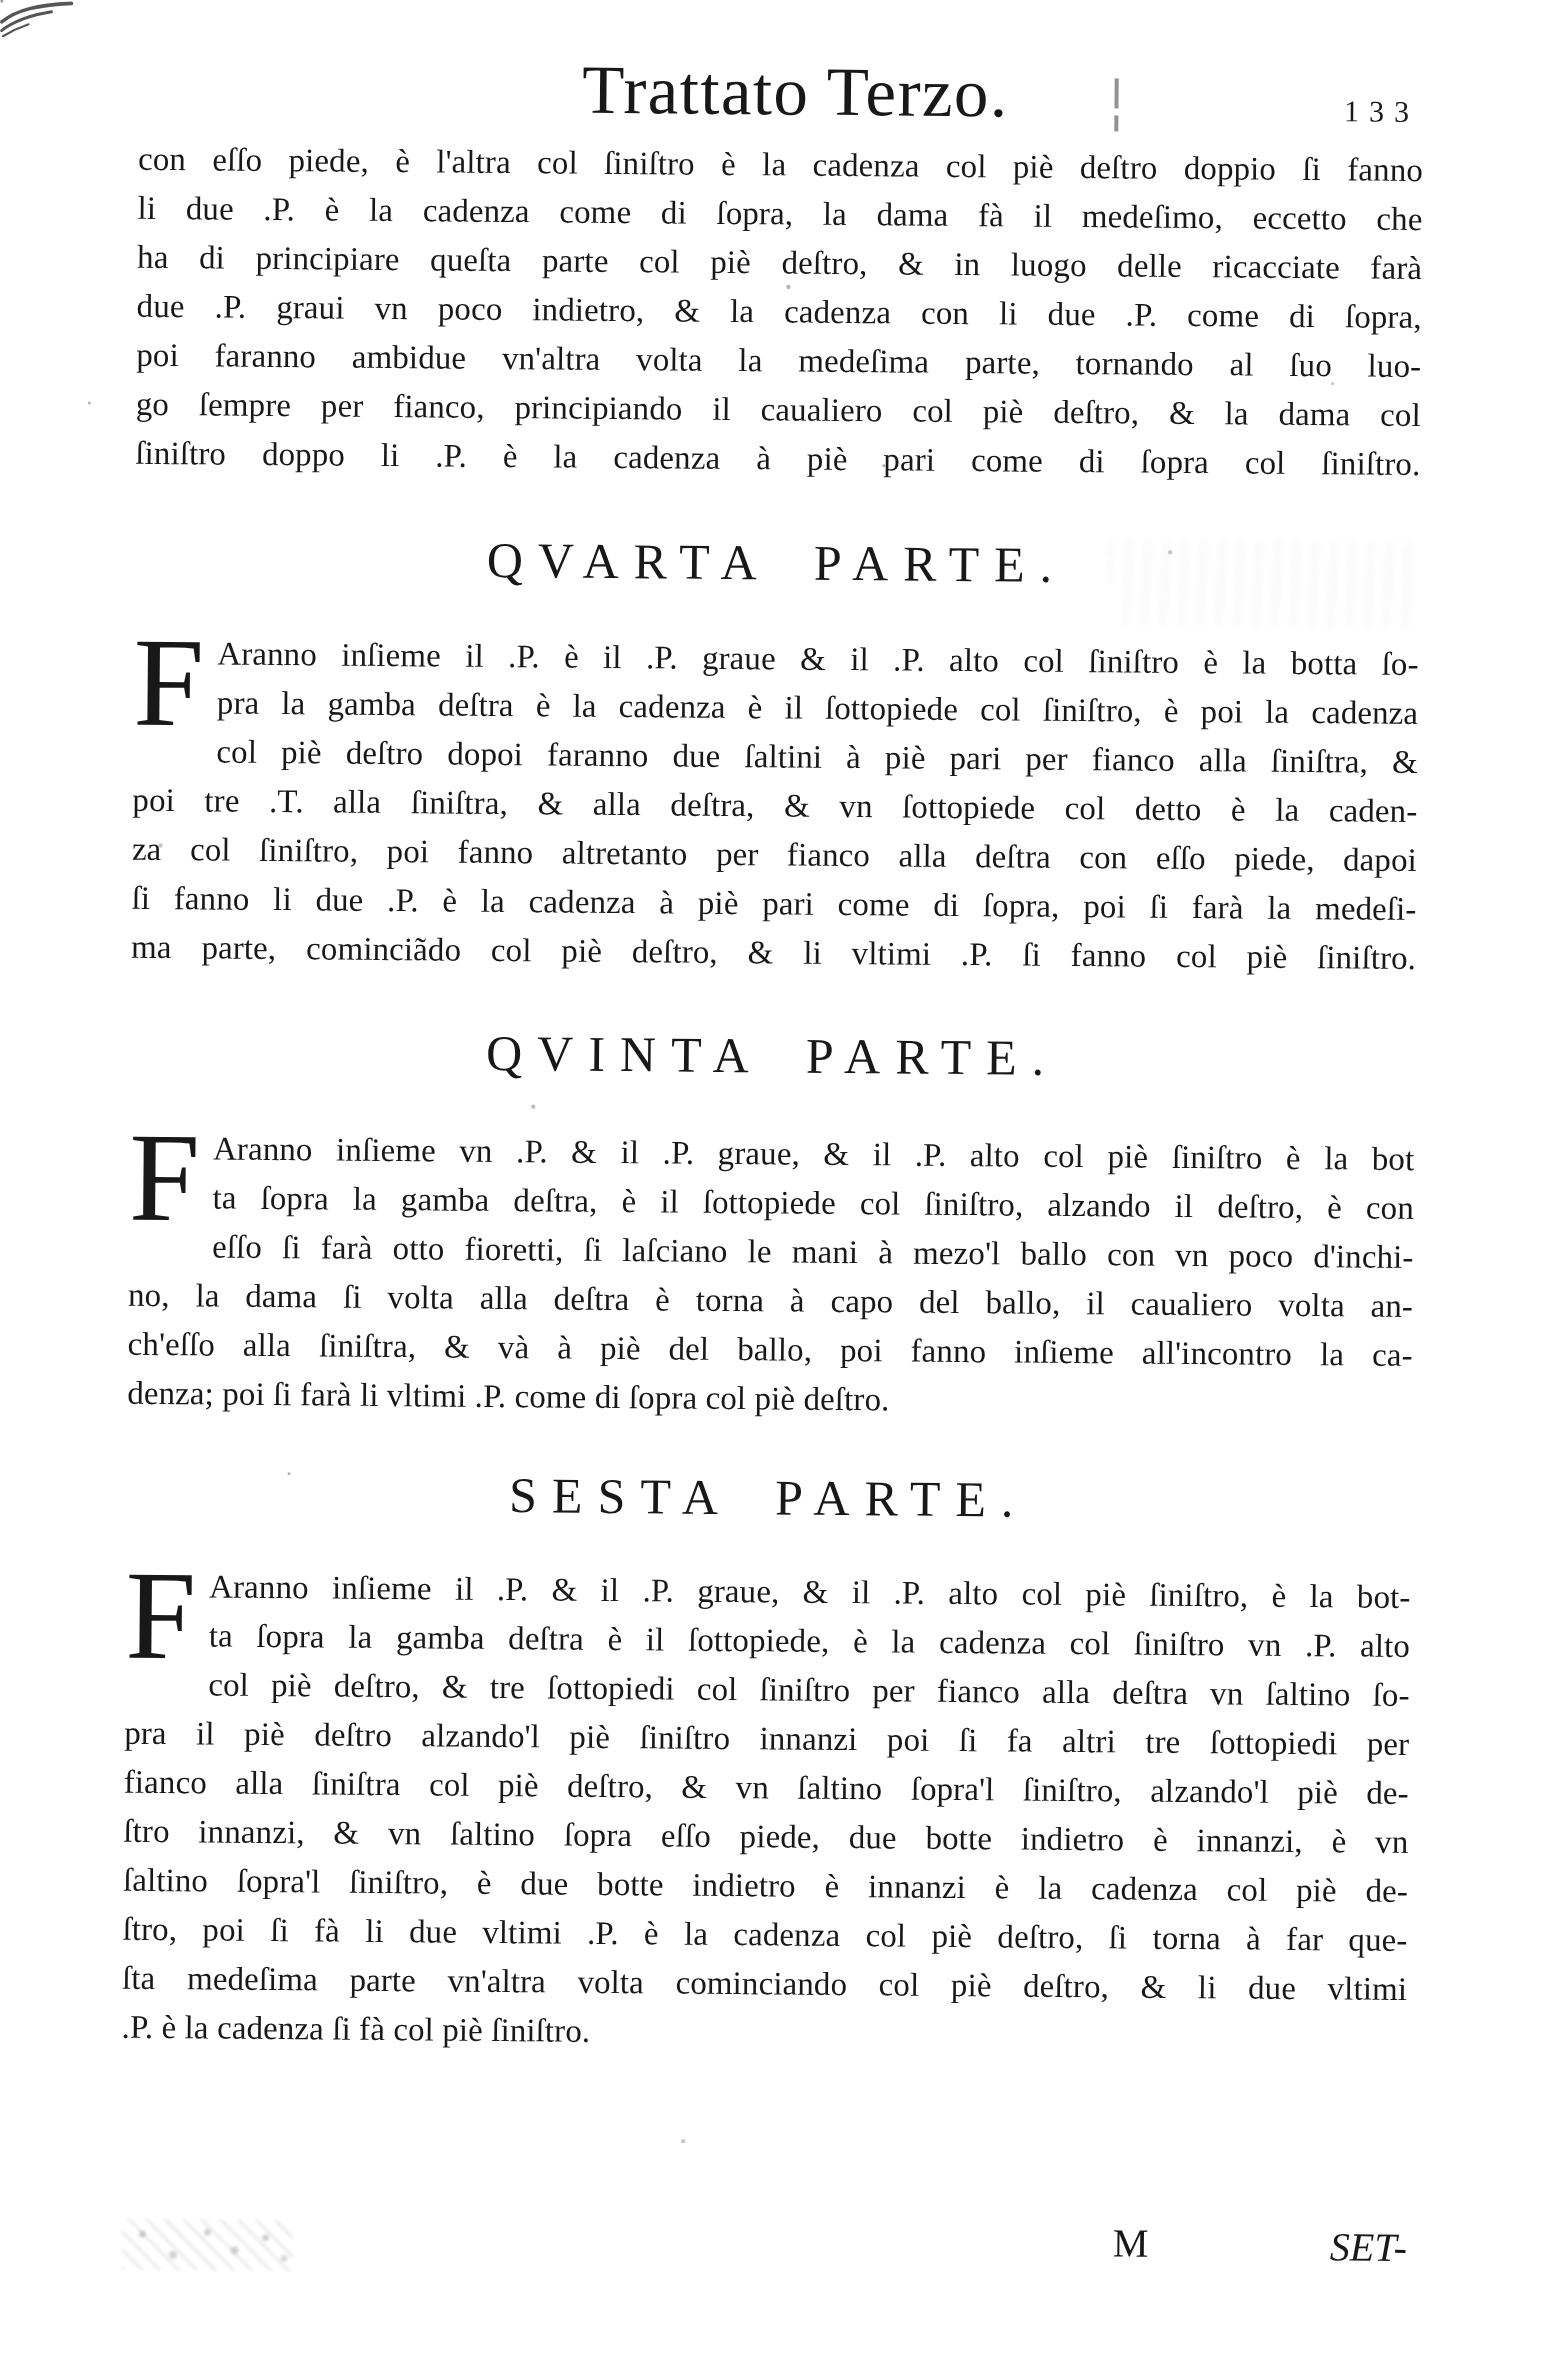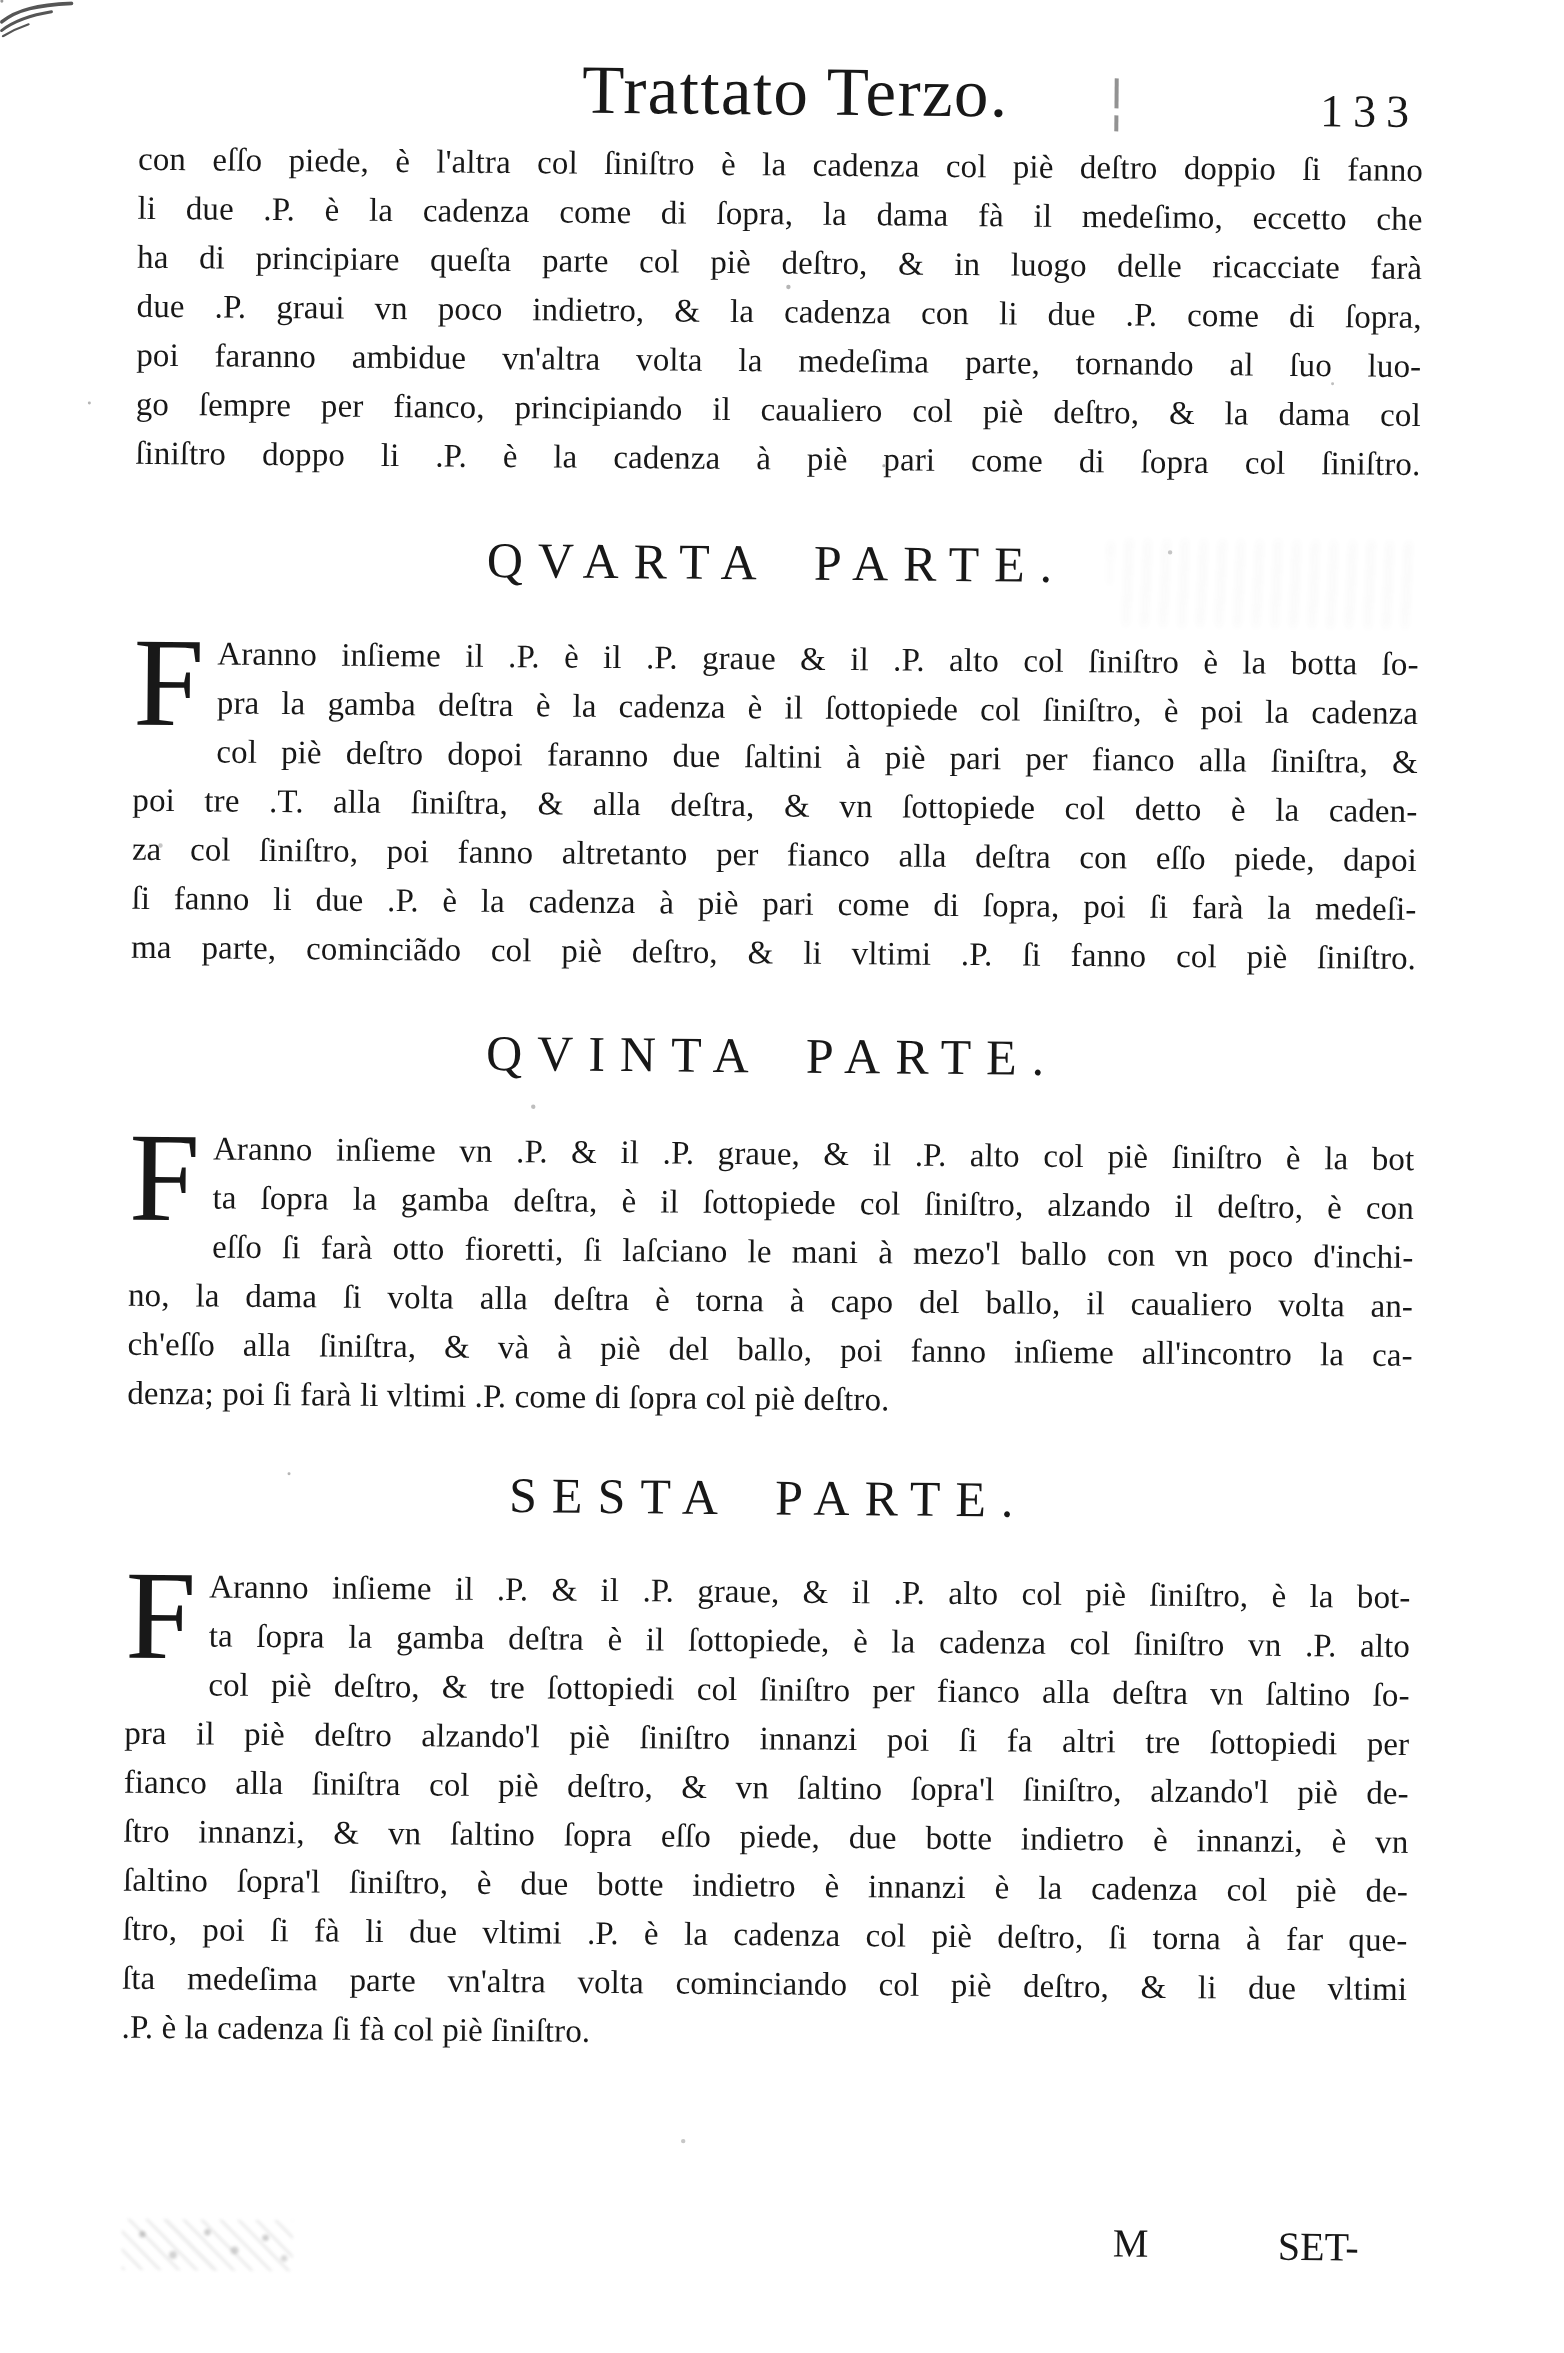--- a/index.html
+++ b/index.html
@@ -13,21 +13,21 @@
   .sheet{position:absolute;inset:0;transform:rotate(0.5deg);transform-origin:43px 43px;}
 
   
   .header{position:absolute;top:46px;left:139px;width:1285px;height:93px;}
   .running-title{
     text-align:center;text-indent:28.6px;
     font-size:69px;line-height:79px;letter-spacing:1.4px;
   }
   .page-number{
     position:absolute;right:4.3px;top:28.6px;
-    font-size:46px;letter-spacing:10px;line-height:50px;
+    font-size:30px;letter-spacing:10px;line-height:50px;
   }
 
   
   .para{position:absolute;left:139px;width:1285px;}
   .tline{
     font-size:33px;line-height:49px;letter-spacing:0.1px;
     text-align:justify;text-align-last:justify;
     white-space:normal;
   }
   .tline.lastline{text-align-last:left;}
@@ -38,21 +38,21 @@
   }
   .part-heading{
     position:absolute;left:139px;width:1285px;margin:0;
     font-size:50px;font-weight:normal;line-height:53px;
     text-align:center;letter-spacing:0.30em;word-spacing:0.35em;
   }
 
   
   .sig,.catchword{position:absolute;font-size:40px;line-height:43px;}
   .sig{left:1132px;top:2212px;}
-  .catchword{left:1297px;top:2214px;}
+  .catchword{left:1349px;top:2214px;font-style:italic;}
 
   
   .corner-flourish{position:absolute;left:0;top:1.4px;opacity:.8;}
   .title-smudge{position:absolute;left:1111px;top:69px;opacity:.55;}
   .title-smudge i{display:block;width:3.6px;background:#3a3a3a;margin:0 0 7.1px 4.3px;}
   .title-smudge i:nth-child(1){height:30px;}
   .title-smudge i:nth-child(2){height:15.7px;}
   .heading-smudge{
     position:absolute;left:1114px;top:530px;width:307px;height:86px;
     background:

